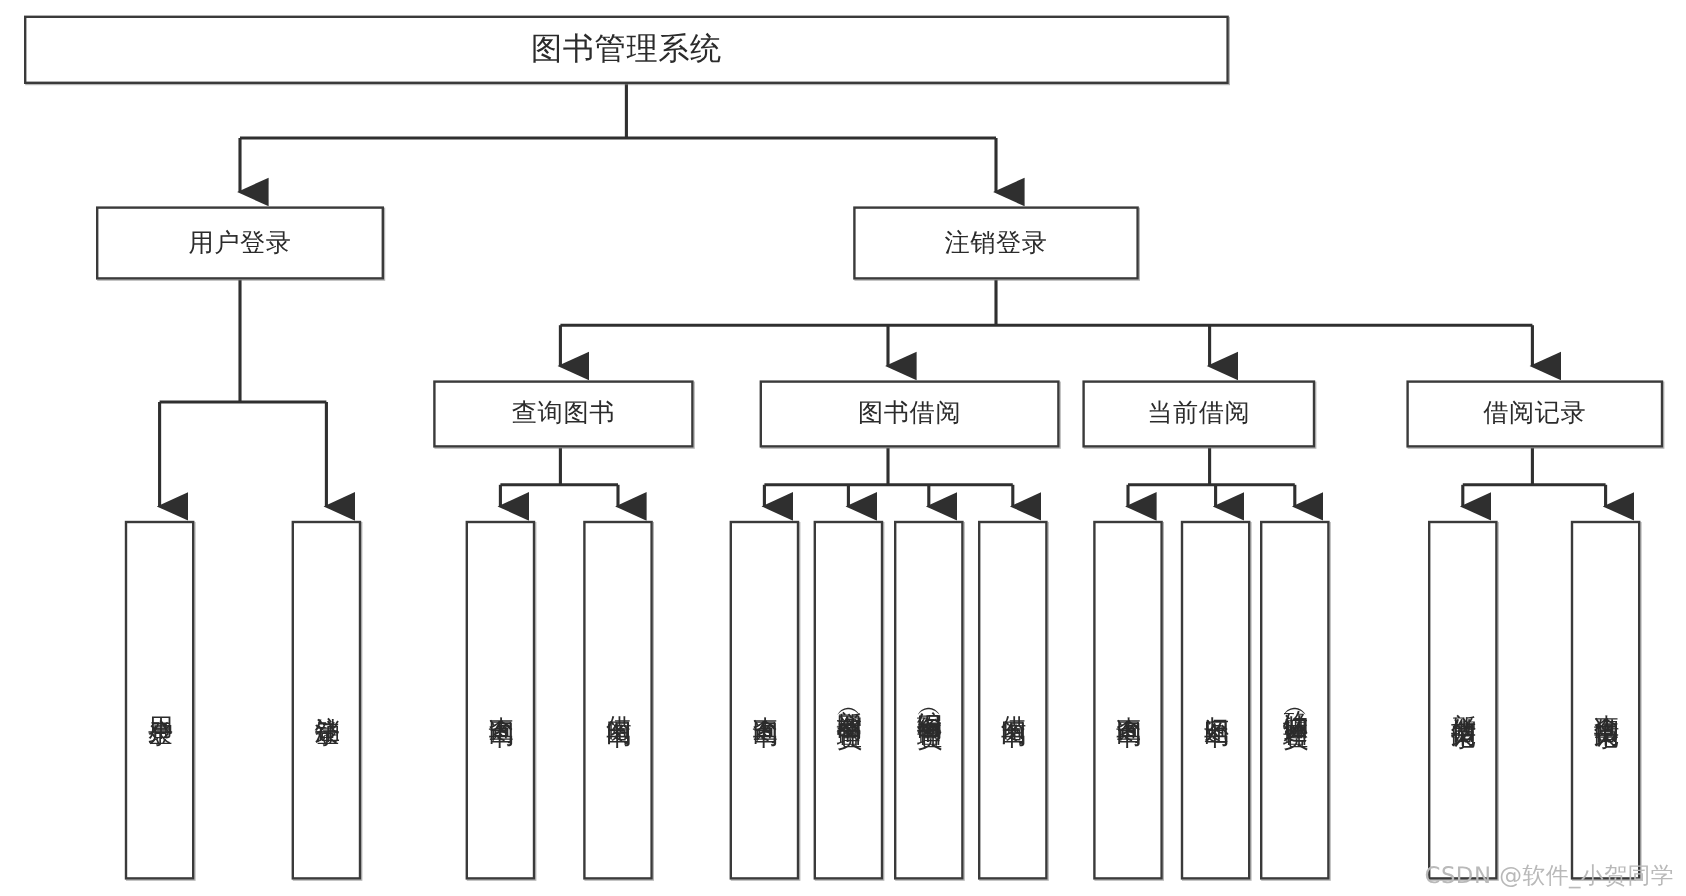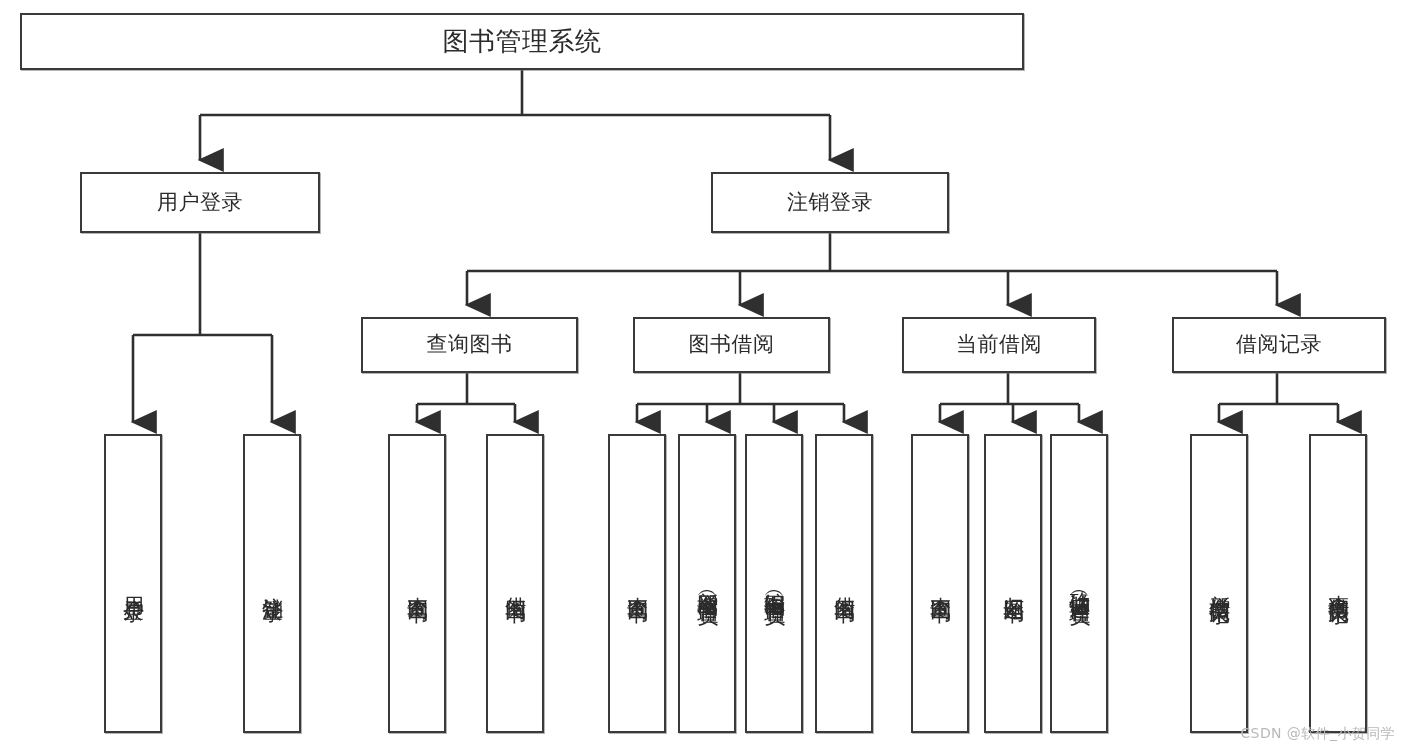--- a/index.html
+++ b/index.html
@@ -61,21 +61,21 @@
     text-orientation: upright;
     font-size: 21px;
     line-height: 1.12;
     letter-spacing: 2px;
     max-height: 272px;
   }
   #watermark {
     position: absolute;
     right: 10px;
     bottom: 4px;
-    font-size: 14px;
+    font-size: 19px;
     color: #b9b9b9;
     white-space: nowrap;
     letter-spacing: 0.4px;
   }
 </style>
 </head>
 <body>
 
 <div id="canvas">
 
@@ -136,21 +136,21 @@
   <div class="node h" style="left: 80px; top: 172px; width: 240px; height: 61px;">
     <span class="lbl">用户登录</span>
   </div>
   <div class="node h" style="left: 711px; top: 172px; width: 238px; height: 61px;">
     <span class="lbl">注销登录</span>
   </div>
 
   <div class="node h" style="left: 361px; top: 317px; width: 217px; height: 56px;">
     <span class="lbl">查询图书</span>
   </div>
-  <div class="node h" style="left: 633px; top: 317px; width: 197px; height: 56px;">
+  <div class="node h" style="left: 633px; top: 317px; width: 250px; height: 56px;">
     <span class="lbl">图书借阅</span>
   </div>
   <div class="node h" style="left: 902px; top: 317px; width: 194px; height: 56px;">
     <span class="lbl">当前借阅</span>
   </div>
   <div class="node h" style="left: 1172px; top: 317px; width: 214px; height: 56px;">
     <span class="lbl">借阅记录</span>
   </div>
 
   <div class="node v" style="left: 104px; top: 434px; width: 58px; height: 299px;">

